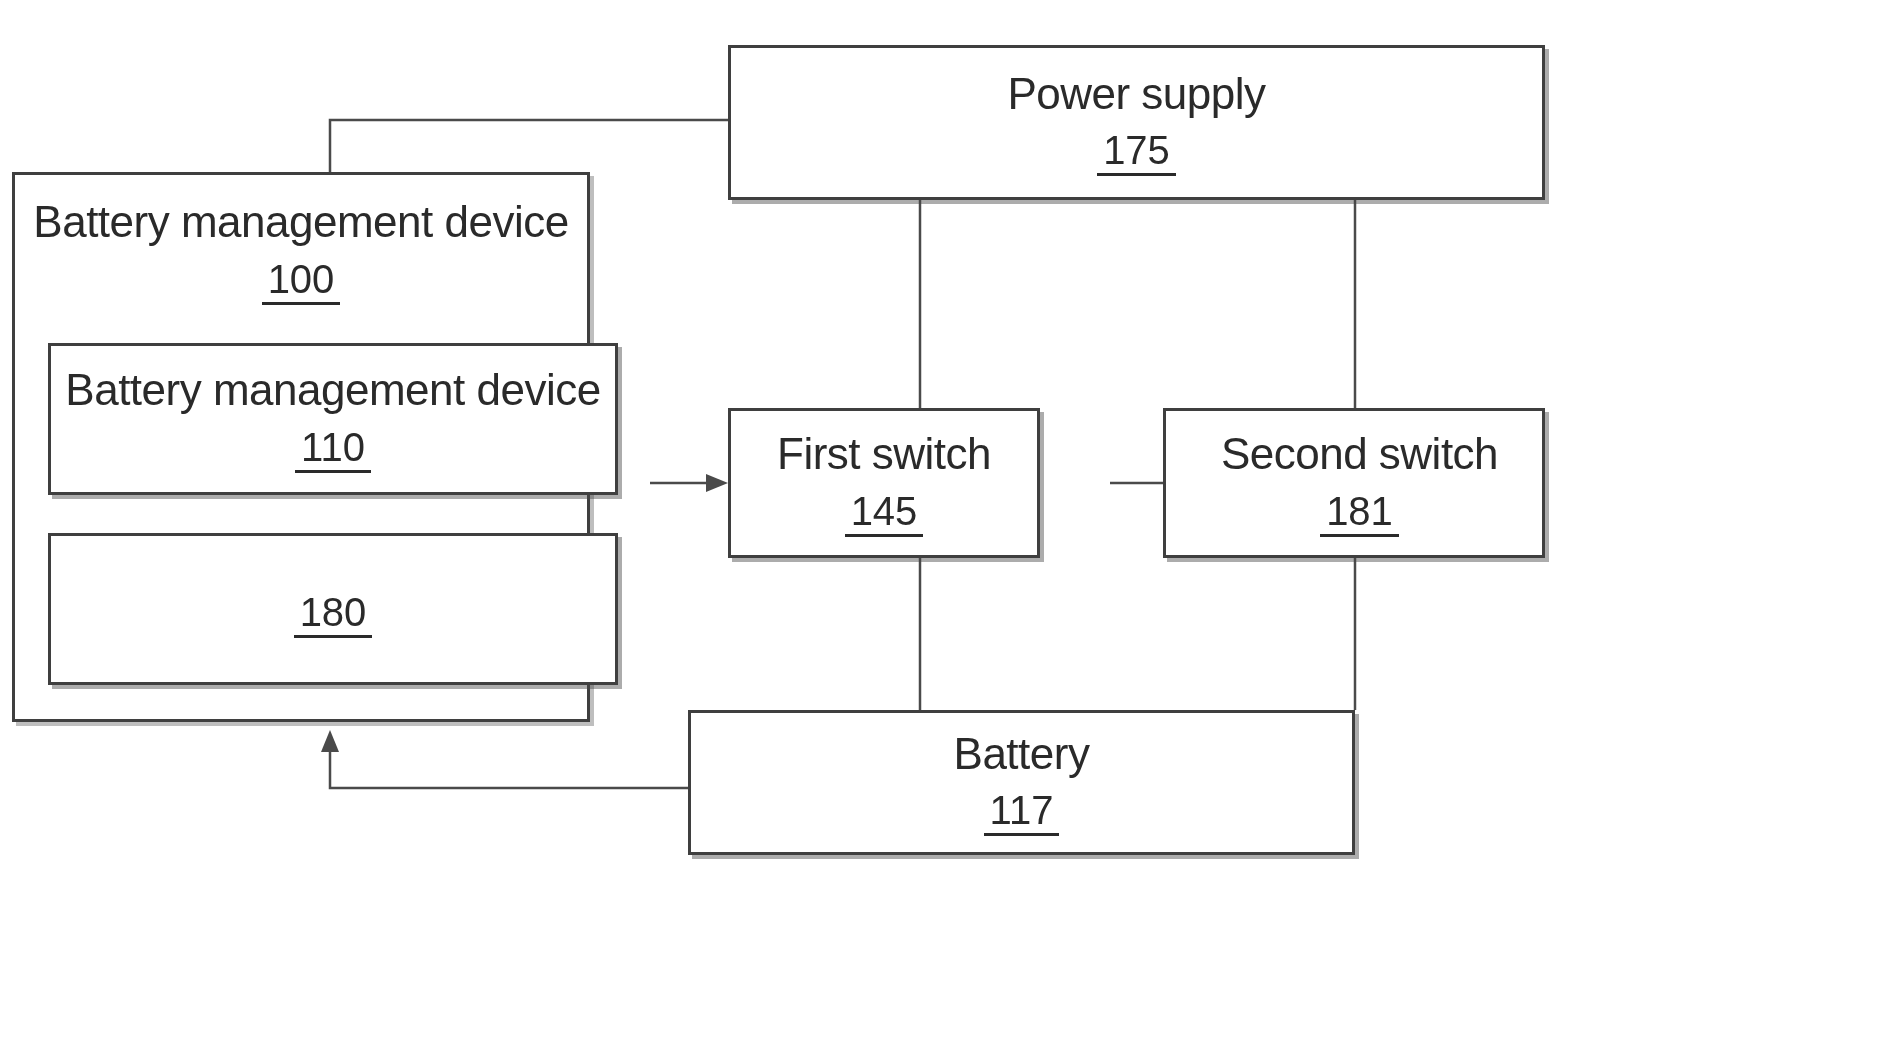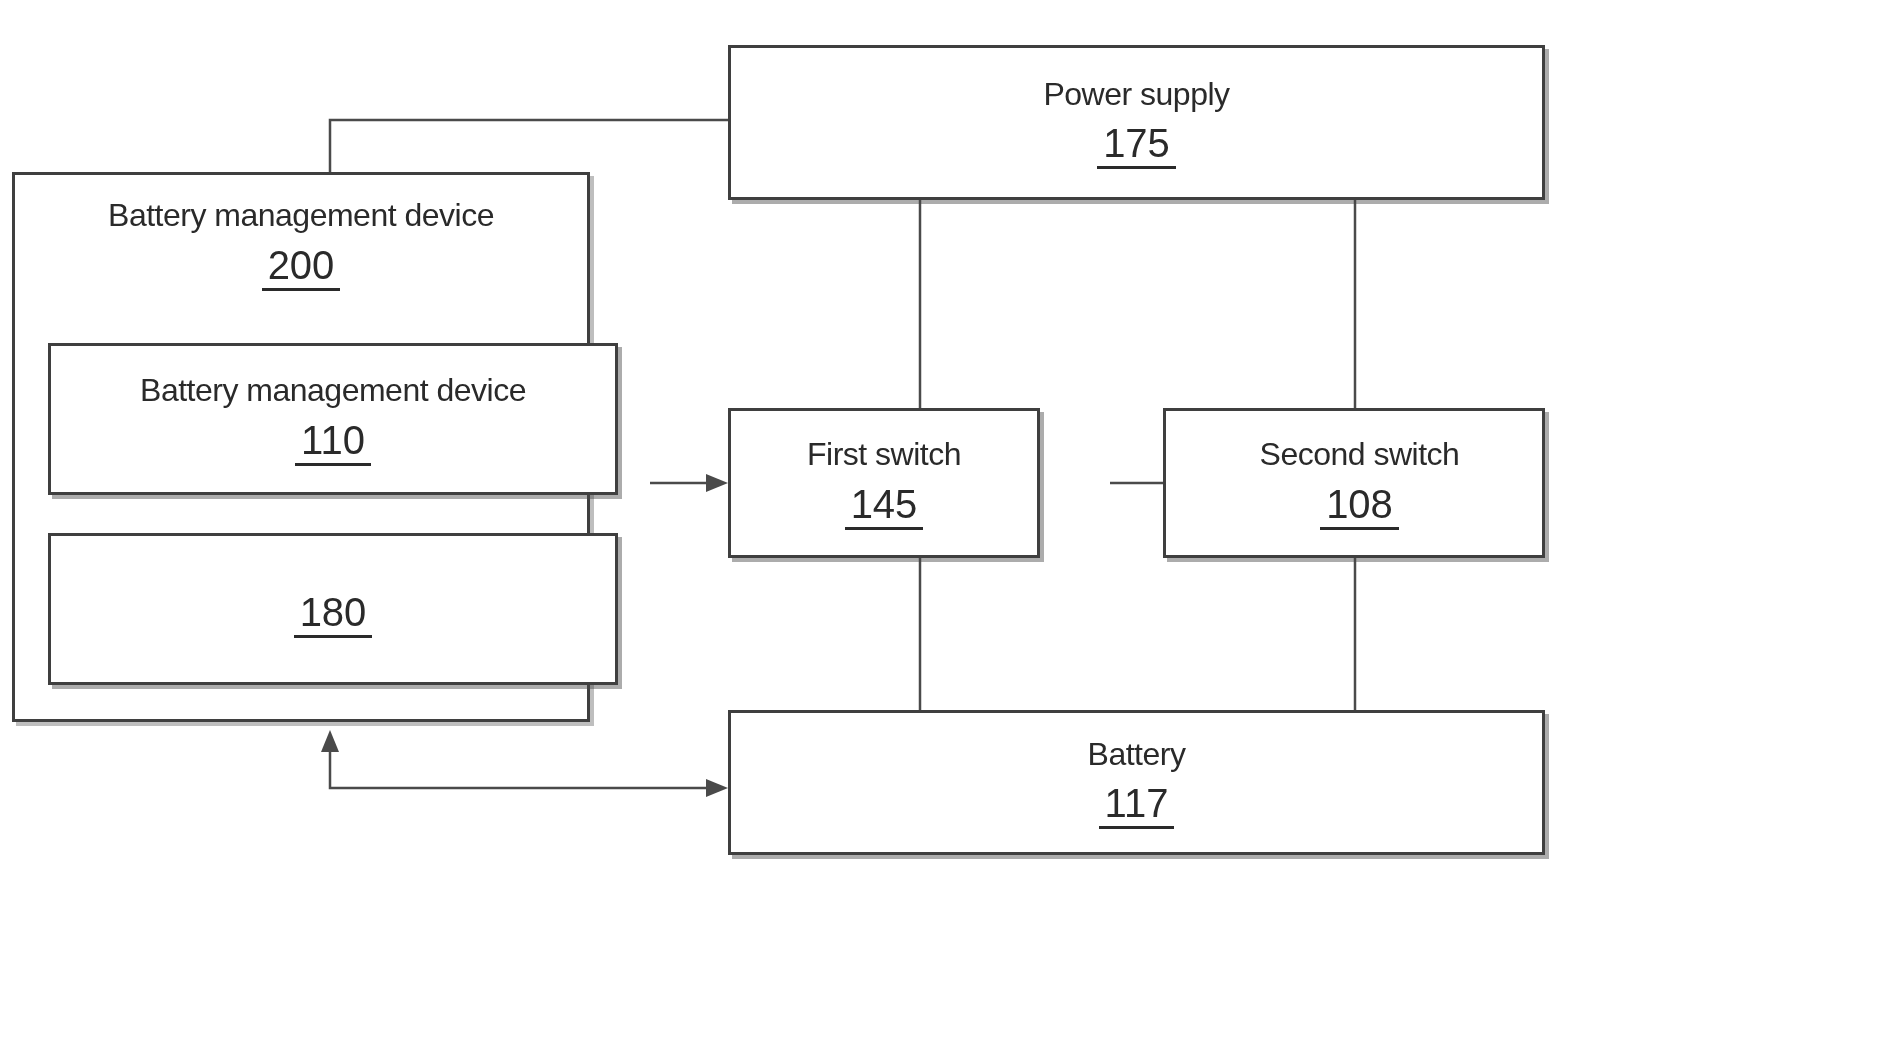--- a/index.html
+++ b/index.html
@@ -29,21 +29,21 @@
     border: 3px solid #3f3f3f;
     box-shadow: 4px 4px 0 rgba(70,70,70,0.45);
     box-sizing: border-box;
     display: flex;
     flex-direction: column;
     align-items: center;
     justify-content: center;
     text-align: center;
   }
   .box .title {
-    font-size: 32px;
+    font-size: 44px;
     letter-spacing: -0.5px;
     line-height: 1.15;
     white-space: nowrap;
   }
   .box .ref {
     font-size: 40px;
     margin-top: 10px;
     border-bottom: 3px solid #2a2a2a;
     padding: 0 6px 2px 6px;
     line-height: 1.05;
@@ -69,21 +69,21 @@
     justify-content: center;
     text-align: center;
   }
   .inner-box.first  { top: 168px; }
   .inner-box.second { top: 358px; }
 
   #box-power   { left: 728px;  top: 45px;  width: 817px; height: 155px; }
   #box-bmd     { left: 12px;   top: 172px; width: 578px; height: 550px; }
   #box-switch1 { left: 728px;  top: 408px; width: 312px; height: 150px; }
   #box-switch2 { left: 1163px; top: 408px; width: 382px; height: 150px; padding-left: 11px; }
-  #box-battery { left: 728px;  top: 710px; width: 817px; height: 145px; }
+  #box-battery { left: 688px;  top: 710px; width: 667px; height: 145px; }
 </style>
 </head>
 <body>
 
 <div class="canvas">
 
   <svg class="wires" viewBox="0 0 1879 1044" xmlns="http://www.w3.org/2000/svg">
     <g stroke="#4a4a4a" stroke-width="2.5" fill="none">
 
       <polyline points="330,180 330,120 728,120"></polyline>
@@ -109,40 +109,40 @@
     </g>
   </svg>
 
   <div class="box" id="box-power">
     <span class="title">Power supply</span>
     <span class="ref">175</span>
   </div>
 
   <div class="box outer" id="box-bmd">
     <span class="title">Battery management device</span>
-    <span class="ref">200</span>
+    <span class="ref">100</span>
 
     <div class="inner-box first">
       <span class="title">Battery management device</span>
       <span class="ref">110</span>
     </div>
 
     <div class="inner-box second">
       <span class="ref">180</span>
     </div>
   </div>
 
   <div class="box" id="box-switch1">
     <span class="title">First switch</span>
     <span class="ref">145</span>
   </div>
 
   <div class="box" id="box-switch2">
     <span class="title">Second switch</span>
-    <span class="ref">108</span>
+    <span class="ref">181</span>
   </div>
 
   <div class="box" id="box-battery">
     <span class="title">Battery</span>
     <span class="ref">117</span>
   </div>
 
 </div>
 
 </body></html>

